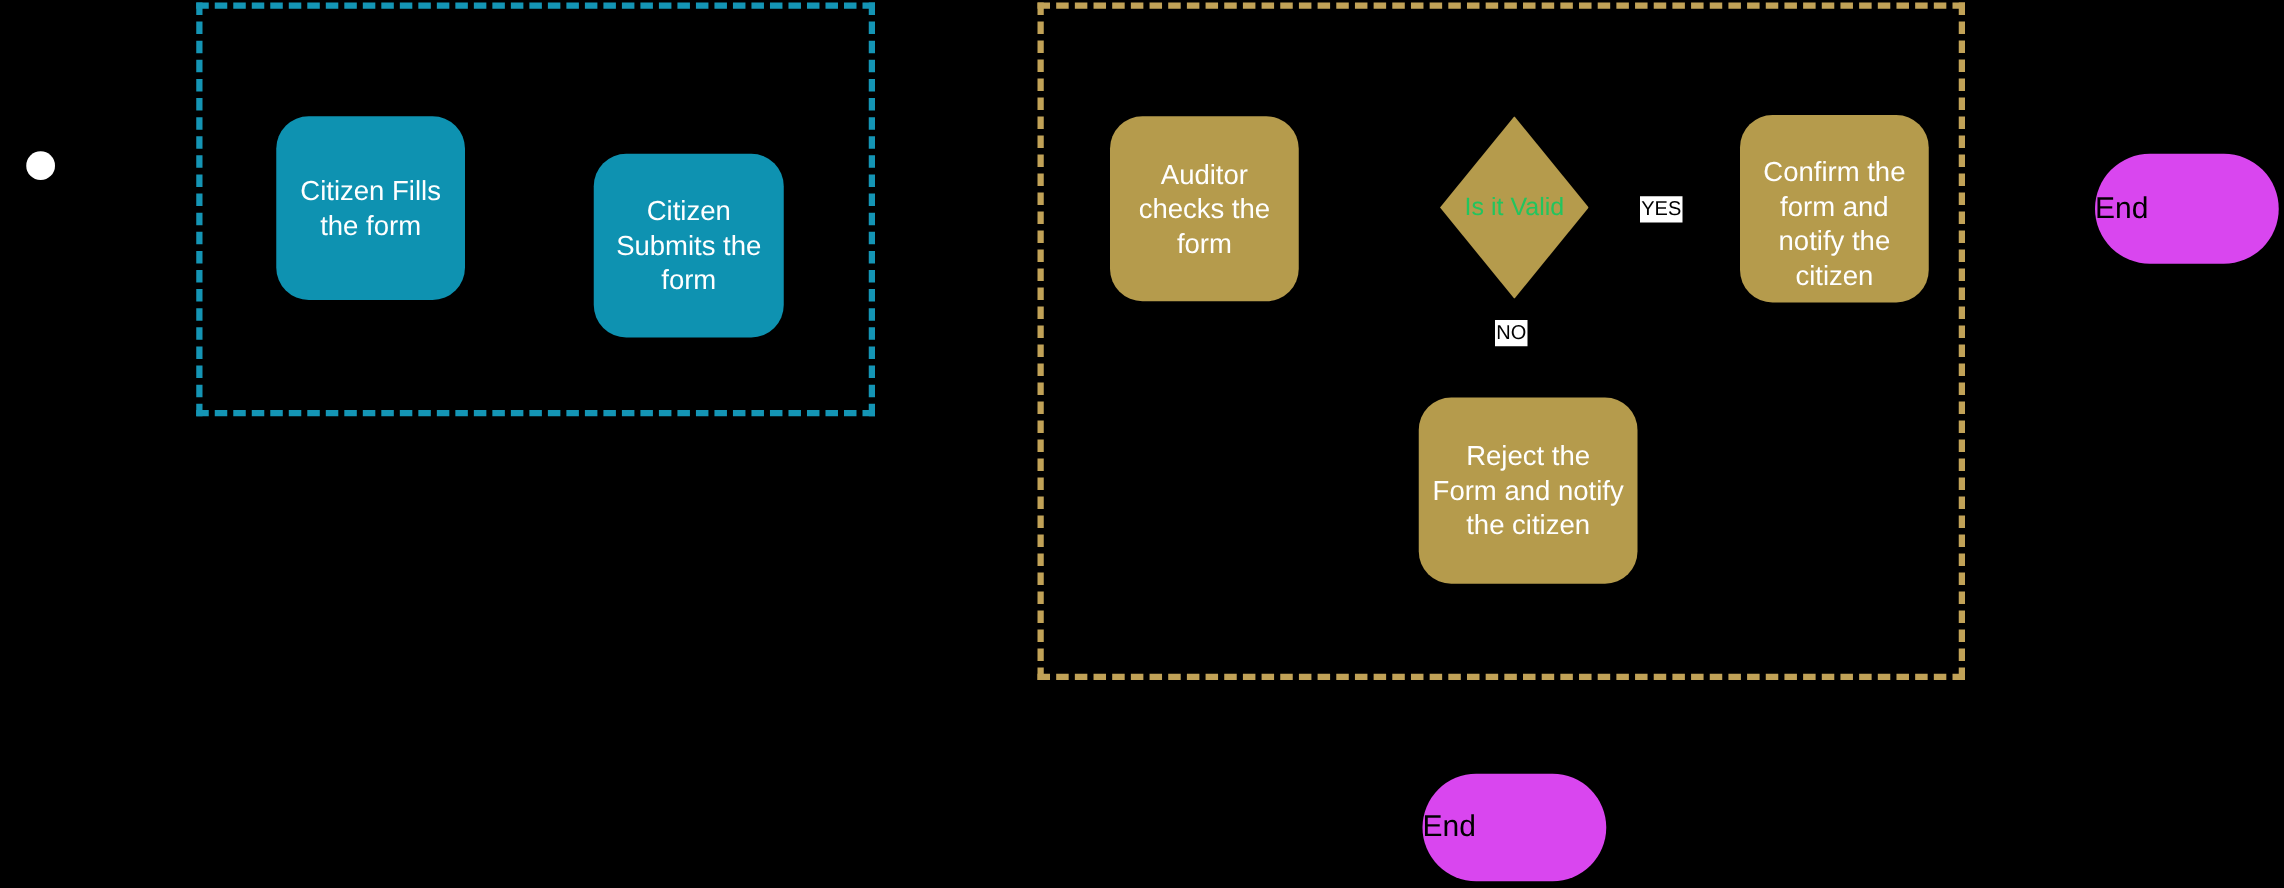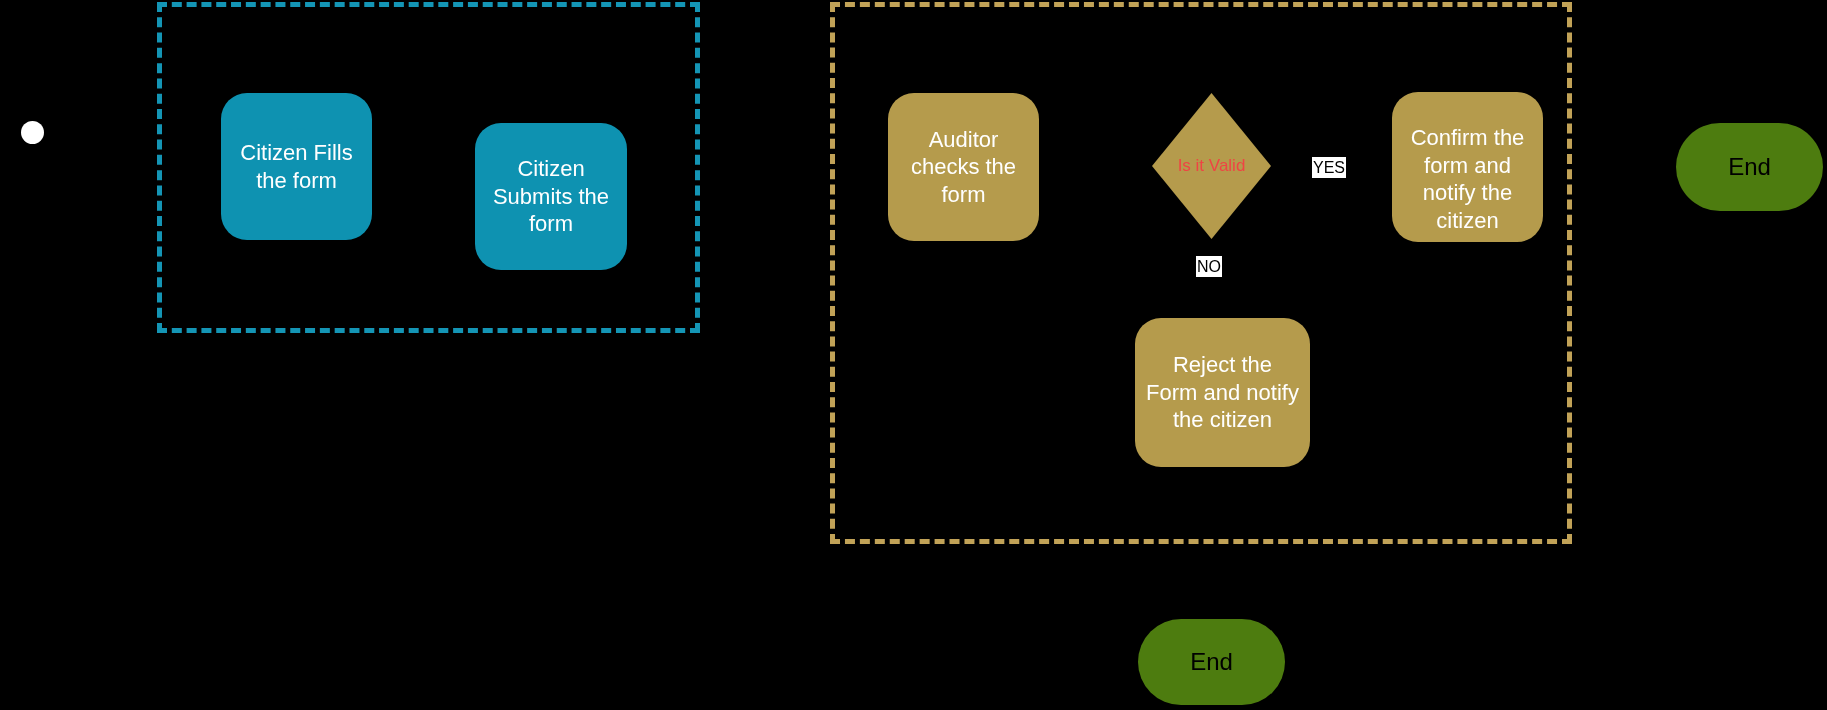--- a/index.html
+++ b/index.html
@@ -64,31 +64,31 @@
   .diamond-shape {
     position: absolute; left: 0; top: 0;
     width: 100%; height: 100%;
     background: #b59b4c;
     clip-path: polygon(50% 0, 100% 50%, 50% 100%, 0 50%);
   }
   .diamond-label {
     position: absolute; left: 0; top: 0;
     width: 100%; height: 100%;
     display: flex; align-items: center; justify-content: center;
-    color: #ef4444;
-    font-size: 17px;
+    color: #22c55e;
+    font-size: 20px;
     text-align: center;
   }
 
   
   .pill {
     display: flex;
     align-items: center;
-    justify-content: center;
-    background: #4d7c0f;
+    justify-content: flex-start;
+    background: #d946ef;
     color: #000000;
     font-size: 24px;
     border-radius: 44px;
   }
   .pill-end-right  { left: 1676px; top: 123px; width: 147px; height: 88px; }
   .pill-end-bottom { left: 1138px; top: 619px; width: 147px; height: 86px; }
 
   
   .edge-label {
     background: #ffffff;

